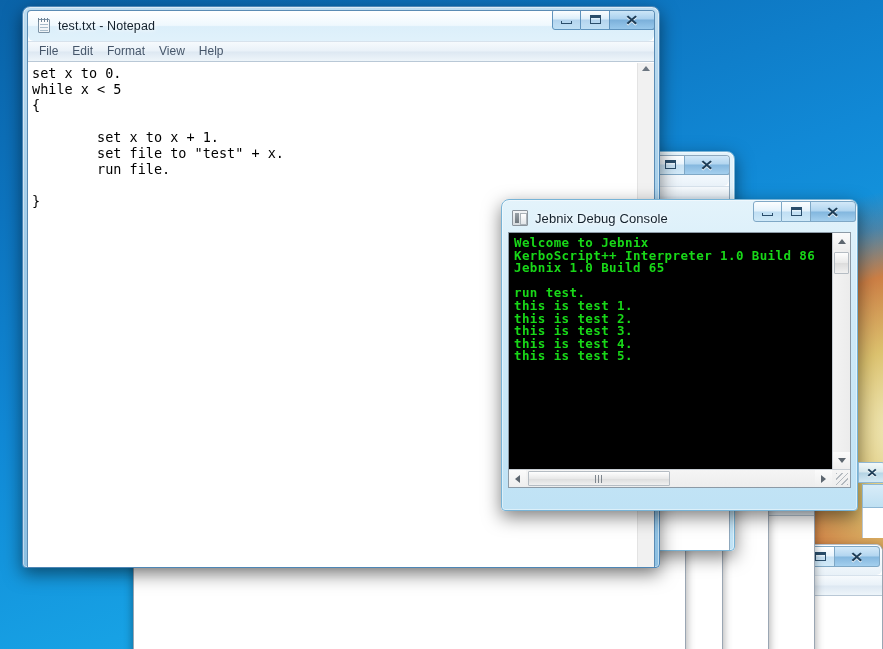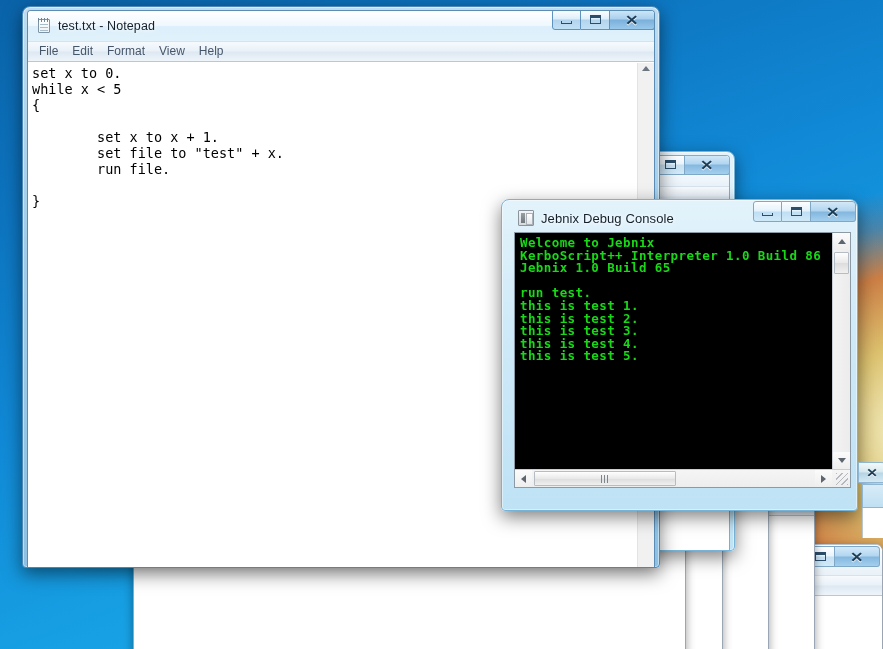--- a/index.html
+++ b/index.html
@@ -61,20 +61,21 @@
   }
 
   
   .titlebar {
     position: relative;
     height: 30px;
     display: flex;
     align-items: center;
     padding-left: 8px;
     user-select: none;
+    border-radius: 6px;
   }
   .titlebar.inactive {
     background: linear-gradient(to bottom, #fdfeff 0%, #f3f8fc 55%, #e8f1f8 100%);
   }
   .titlebar.active {
     background: linear-gradient(to bottom,
       rgba(255,255,255,0.85) 0%,
       rgba(232,245,253,0.70) 48%,
       rgba(196,228,247,0.60) 52%,
       rgba(214,237,250,0.75) 100%);
@@ -569,21 +570,21 @@
         run file.
 
 }</div>
         <div class="np-vscroll">
           <span class="arrow-up"></span>
         </div>
       </div>
     </div>
   </div>
 
-  <div class="window win-active glass-light" style="left:501px; top:199px; width:357px; height:312px; padding:4px 5px 6px 11px;">
+  <div class="window win-active glass-light" style="left:501px; top:199px; width:357px; height:312px; padding:4px 5px 6px 5px;">
     <div class="titlebar" style="height:28px; background:transparent; padding-left:5px;">
       <span class="con-icon"></span>
       <span class="title-text active-title" style="font-size:13px;">Jebnix Debug Console</span>
       <div class="winbtns" style="top:-3px; right:-4px;">
         <div class="wbtn">
             <span class="glyph-min"></span>
           </div>
         <div class="wbtn">
             <span class="glyph-max"></span>
           </div>

